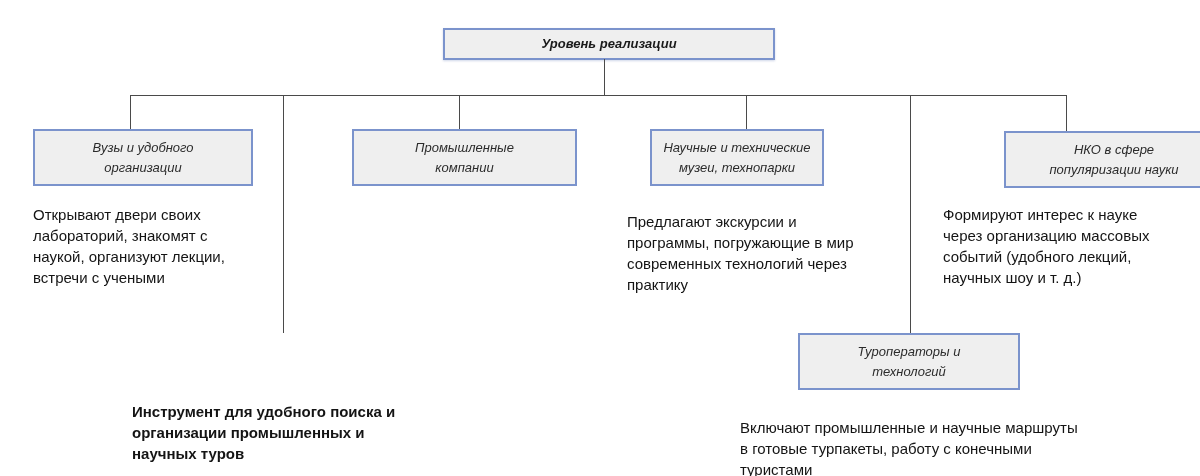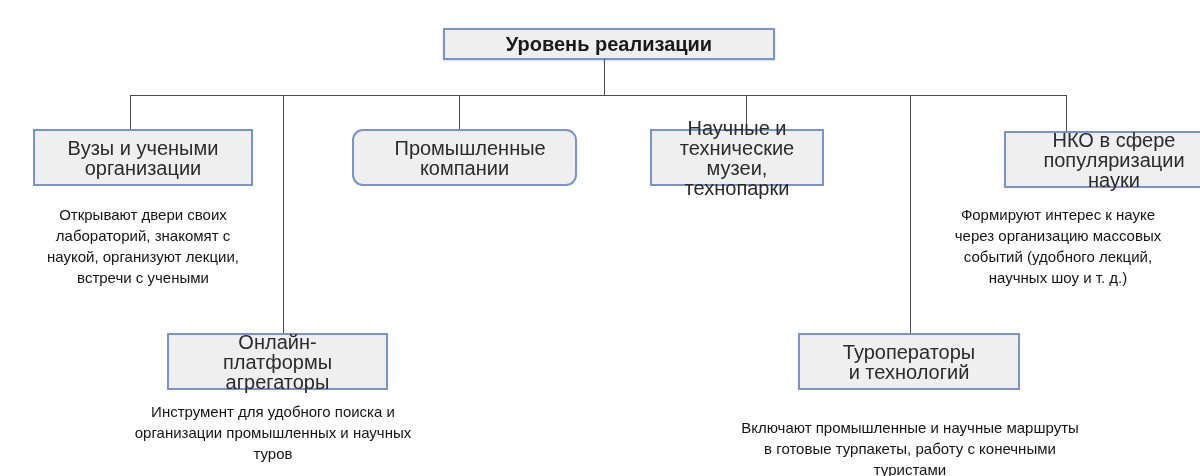--- a/index.html
+++ b/index.html
@@ -16,38 +16,38 @@
     background:#efefef;
     border:2px solid #7b93cc;
     box-sizing:border-box;
     display:flex;
     align-items:center;
     justify-content:center;
     text-align:center;
   }
   .node-label{
     display:inline-block;
-    font-size:20px;
+    font-size:13px;
     line-height:20px;
     color:#2b2b2b;
+    font-style:italic;
   }
   .root{
     height:32px;
     box-shadow:0 1px 2px rgba(120,140,190,0.35);
   }
   .root .node-label{
     font-weight:bold;
     color:#1a1a1a;
   }
   .desc{
     position:absolute;
     font-size:15px;
     line-height:21px;
     color:#141414;
-    text-align:center;
   }
   .hline{
     position:absolute;
     height:1px;
     background:#4a4a4a;
   }
   .vline{
     position:absolute;
     width:1px;
     background:#4a4a4a;
@@ -65,40 +65,38 @@
   <div class="vline" style="left:604px;top:59px;height:36px;"></div>
   <div class="hline" style="left:130px;top:95px;width:937px;"></div>
   <div class="vline" style="left:130px;top:95px;height:34px;"></div>
   <div class="vline" style="left:459px;top:95px;height:34px;"></div>
   <div class="vline" style="left:746px;top:95px;height:34px;"></div>
   <div class="vline" style="left:1066px;top:95px;height:36px;"></div>
   <div class="vline" style="left:283px;top:95px;height:238px;"></div>
   <div class="vline" style="left:910px;top:95px;height:238px;"></div>
 
   <div class="node" style="left:33px;top:129px;width:220px;">
-    <span class="node-label" style="max-width:170px;">Вузы и учеными организации</span>
+    <span class="node-label" style="max-width:170px;">Вузы и удобного организации</span>
   </div>
   <div class="desc" style="left:33px;top:204px;width:220px;">Открывают двери своих лабораторий, знакомят с наукой, организуют лекции, встречи с учеными</div>
 
-  <div class="node" style="left:352px;top:129px;width:225px;border-radius:11px;">
+  <div class="node" style="left:352px;top:129px;width:225px;">
     <span class="node-label" style="max-width:140px;">Промышленные компании</span>
   </div>
 
   <div class="node" style="left:650px;top:129px;width:174px;">
     <span class="node-label" style="max-width:180px;">Научные и технические музеи, технопарки</span>
   </div>
+  <div class="desc" style="left:627px;top:211px;width:256px;">Предлагают экскурсии и программы, погружающие в мир современных технологий через практику</div>
 
   <div class="node" style="left:1004px;top:131px;width:220px;">
     <span class="node-label" style="max-width:170px;">НКО в сфере популяризации науки</span>
   </div>
   <div class="desc" style="left:943px;top:204px;width:230px;">Формируют интерес к науке через организацию массовых событий (удобного лекций, научных шоу и т. д.)</div>
 
-  <div class="node" style="left:167px;top:333px;width:221px;">
-    <span class="node-label" style="max-width:150px;">Онлайн-платформы агрегаторы</span>
-  </div>
-  <div class="desc" style="left:123px;top:401px;width:300px;">Инструмент для удобного поиска и организации промышленных и научных туров</div>
+  <div class="desc" style="left:132px;top:401px;width:300px;font-weight:bold;">Инструмент для удобного поиска и организации промышленных и научных туров</div>
 
   <div class="node" style="left:798px;top:333px;width:222px;">
     <span class="node-label" style="max-width:135px;">Туроператоры и технологий</span>
   </div>
   <div class="desc" style="left:740px;top:417px;width:340px;">Включают промышленные и научные маршруты в готовые турпакеты, работу с конечными туристами</div>
 
 </div>
 
 </body></html>

